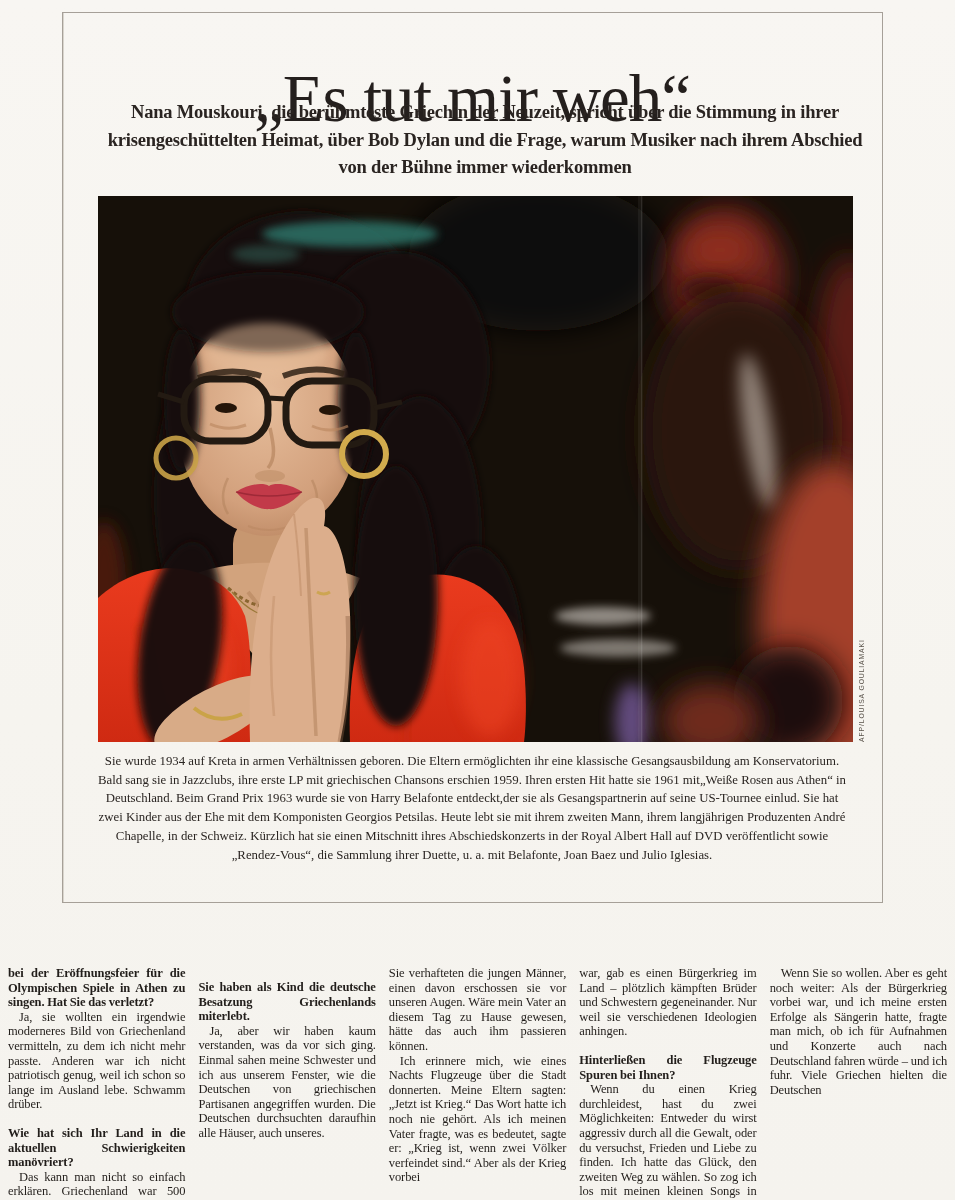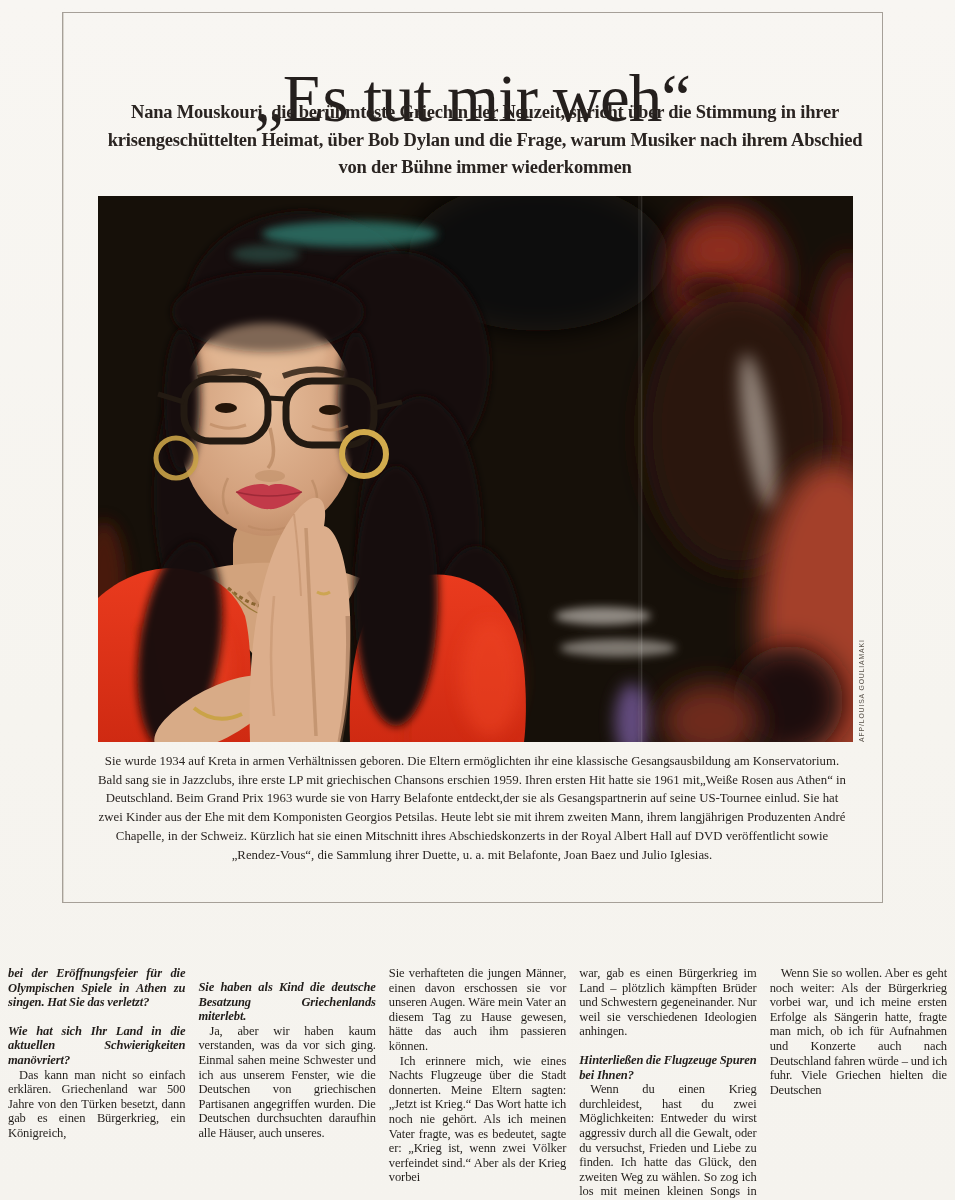--- a/index.html
+++ b/index.html
@@ -26,21 +26,21 @@
                 letter-spacing:9px;word-spacing:14px;color:#c2211d;}
   .bio{position:absolute;left:95px;top:752px;width:754px;text-align:center;
        font-family:"Liberation Serif",serif;font-size:12.8px;line-height:18.7px;
        color:#2a2522;}
   .columns{position:absolute;left:8px;top:966px;width:939px;height:234px;
            display:flex;gap:13px;overflow:hidden;}
   .col{flex:1 1 0;min-width:0;}
   .blk{margin:0;font-family:"Liberation Serif",serif;font-size:12.5px;line-height:14.6px;
        color:#221e1b;text-align:justify;word-spacing:-0.3px;letter-spacing:-0.1px;
        hyphens:auto;-webkit-hyphens:auto;}
-  .blk.question,.blk.question-cont{font-weight:bold;font-style:italic;}
+  .blk.question,.blk.question-cont{font-weight:bold;}
   .blk.question{margin-top:14px;}
   .blk.answer{text-indent:11px;}
   .blk.answer-cont{text-indent:0;}
 </style>
 </head>
 <body>
 
 <div class="page">
 
   <div class="intro-box"></div>
@@ -170,20 +170,21 @@
   </div>
 
   <div class="photo-credit">AFP/LOUISA GOULIAMAKI</div>
 
 
   <div class="bio">Sie wurde 1934 auf Kreta in armen Verhältnissen geboren. Die Eltern ermöglichten ihr eine klassische Gesangsausbildung am Konservatorium. Bald sang sie in Jazzclubs, ihre erste LP mit griechischen Chansons erschien 1959. Ihren ersten Hit hatte sie 1961 mit„Weiße Rosen aus Athen“ in Deutschland. Beim Grand Prix 1963 wurde sie von Harry Belafonte entdeckt,der sie als Gesangspartnerin auf seine US-Tournee einlud. Sie hat zwei Kinder aus der Ehe mit dem Komponisten Georgios Petsilas. Heute lebt sie mit ihrem zweiten Mann, ihrem langjährigen Produzenten André Chapelle, in der Schweiz. Kürzlich hat sie einen Mitschnitt ihres Abschiedskonzerts in der Royal Albert Hall auf DVD veröffentlicht sowie „Rendez-Vous“, die Sammlung ihrer Duette, u. a. mit Belafonte, Joan Baez und Julio Iglesias.</div>
 
   <div class="columns">
     <div class="col">
         <p class="blk question-cont">bei der Eröffnungsfeier für die Olympischen Spiele in Athen zu singen. Hat Sie das verletzt?</p>
+        <p class="blk answer">Ja, sie wollten ein irgendwie moderneres Bild von Griechenland vermitteln, zu dem ich nicht mehr passte. Anderen war ich nicht patriotisch genug, weil ich schon so lange im Ausland lebe. Schwamm drüber.</p>
         <p class="blk question">Wie hat sich Ihr Land in die aktuellen Schwierigkeiten manövriert?</p>
         <p class="blk answer">Das kann man nicht so einfach erklären. Griechenland war 500 Jahre von den Türken besetzt, dann gab es einen Bürgerkrieg, ein Königreich,</p>
       </div>
     <div class="col">
         <p class="blk question">Sie haben als Kind die deutsche Besatzung Griechenlands miterlebt.</p>
         <p class="blk answer">Ja, aber wir haben kaum verstanden, was da vor sich ging. Einmal sahen meine Schwester und ich aus unserem Fenster, wie die Deutschen von griechischen Partisanen angegriffen wurden. Die Deutschen durchsuchten daraufhin alle Häuser, auch unseres.</p>
       </div>
     <div class="col">
         <p class="blk answer-cont">Sie verhafteten die jungen Männer, einen davon erschossen sie vor unseren Augen. Wäre mein Vater an diesem Tag zu Hause gewesen, hätte das auch ihm passieren können.</p>
         <p class="blk answer">Ich erinnere mich, wie eines Nachts Flugzeuge über die Stadt donnerten. Meine Eltern sagten: „Jetzt ist Krieg.“ Das Wort hatte ich noch nie gehört. Als ich meinen Vater fragte, was es bedeutet, sagte er: „Krieg ist, wenn zwei Völker verfeindet sind.“ Aber als der Krieg vorbei</p>

